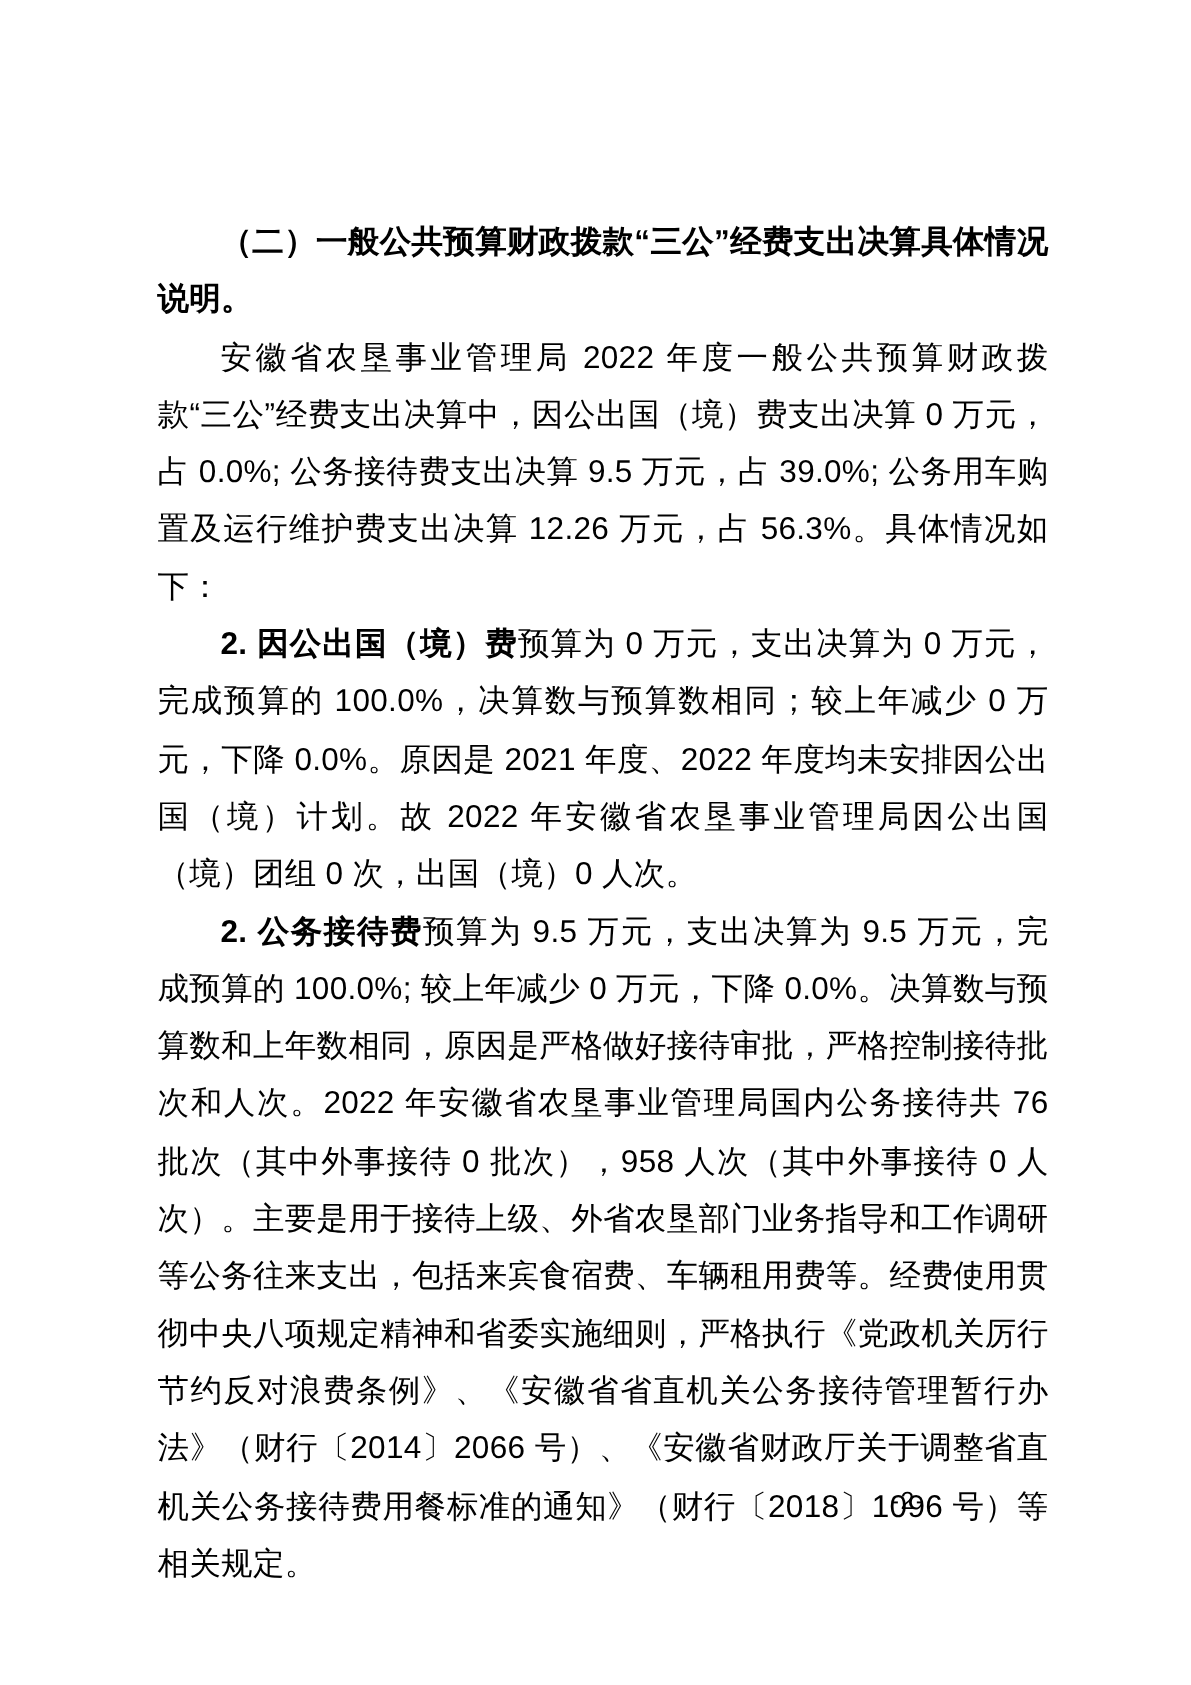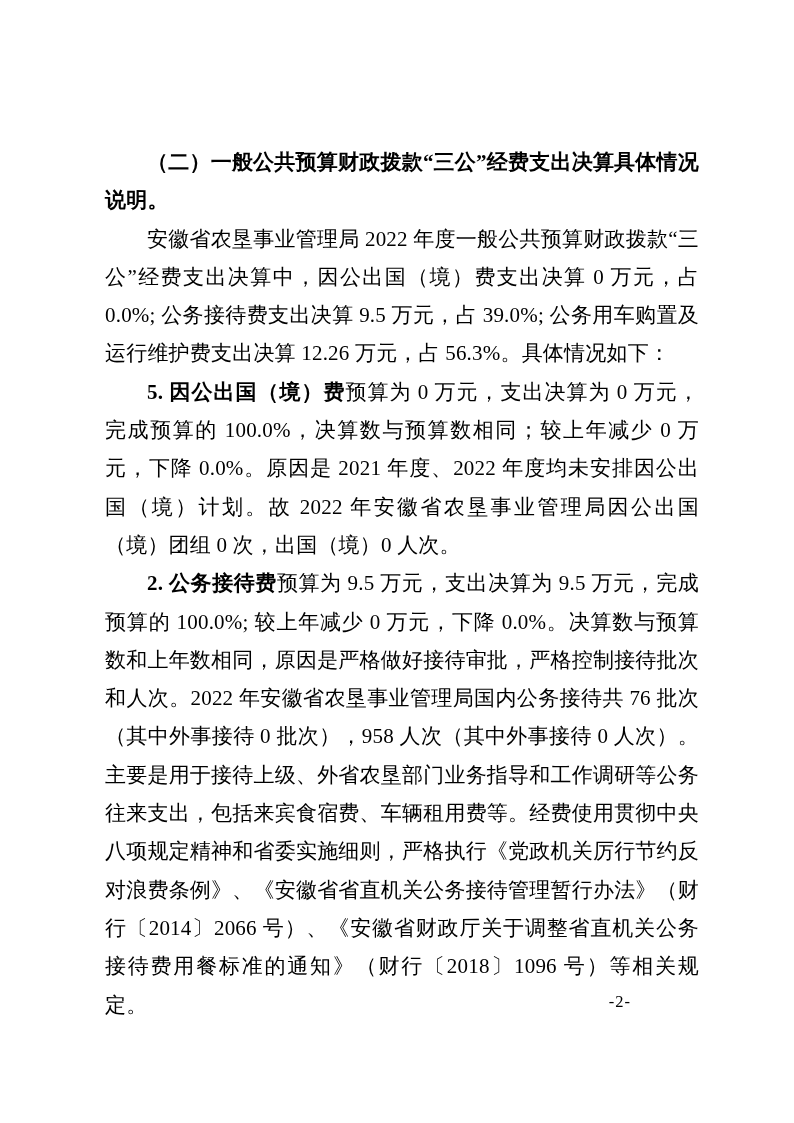--- a/index.html
+++ b/index.html
@@ -6,23 +6,22 @@
     margin: 0;
     padding: 0;
     background: #ffffff;
   }
   .page {
     position: relative;
     width: 716px;
     height: 1123px;
     background: #ffffff;
     overflow: hidden;
-    font-family: Liberation Serif, serif;
+    font-family: Liberation Sans, sans-serif;
     color: #000000;
-    padding-left: 14px;
   }
   .doc-body {
     position: absolute;
     top: 143px;
     left: 105px;
     width: 594px;
   }
   .para {
     margin: 0;
     font-size: 21px;
@@ -48,17 +47,17 @@
     color: #000000;
   }
 </style>
 </head>
 <body>
 
 <div class="page">
   <div class="doc-body">
       <p class="para heading"><span class="bold">（二）一般公共预算财政拨款“三公”经费支出决算具体情况说明。</span></p>
       <p class="para"><span class="">安徽省农垦事业管理局 2022 年度一般公共预算财政拨款“三公”经费支出决算中，因公出国（境）费支出决算 0 万元，占 0.0%; 公务接待费支出决算 9.5 万元，占 39.0%; 公务用车购置及运行维护费支出决算 12.26 万元，占 56.3%。具体情况如下：</span></p>
-      <p class="para"><span class="bold">5. 因公出国（境）费</span><span class="">预算为 0 万元，支出决算为 0 万元，完成预算的 100.0%，决算数与预算数相同；较上年减少 0 万元，下降 0.0%。原因是 2021 年度、2022 年度均未安排因公出国（境）计划。故 2022 年安徽省农垦事业管理局因公出国（境）团组 0 次，出国（境）0 人次。</span></p>
+      <p class="para"><span class="bold">2. 因公出国（境）费</span><span class="">预算为 0 万元，支出决算为 0 万元，完成预算的 100.0%，决算数与预算数相同；较上年减少 0 万元，下降 0.0%。原因是 2021 年度、2022 年度均未安排因公出国（境）计划。故 2022 年安徽省农垦事业管理局因公出国（境）团组 0 次，出国（境）0 人次。</span></p>
       <p class="para"><span class="bold">2. 公务接待费</span><span class="">预算为 9.5 万元，支出决算为 9.5 万元，完成预算的 100.0%; 较上年减少 0 万元，下降 0.0%。决算数与预算数和上年数相同，原因是严格做好接待审批，严格控制接待批次和人次。2022 年安徽省农垦事业管理局国内公务接待共 76 批次（其中外事接待 0 批次），958 人次（其中外事接待 0 人次）。主要是用于接待上级、外省农垦部门业务指导和工作调研等公务往来支出，包括来宾食宿费、车辆租用费等。经费使用贯彻中央八项规定精神和省委实施细则，严格执行《党政机关厉行节约反对浪费条例》、《安徽省省直机关公务接待管理暂行办法》（财行〔2014〕2066 号）、《安徽省财政厅关于调整省直机关公务接待费用餐标准的通知》（财行〔2018〕1096 号）等相关规定。</span></p>
     </div>
   <div class="page-number">-2-</div>
 </div>
 
 </body></html>

